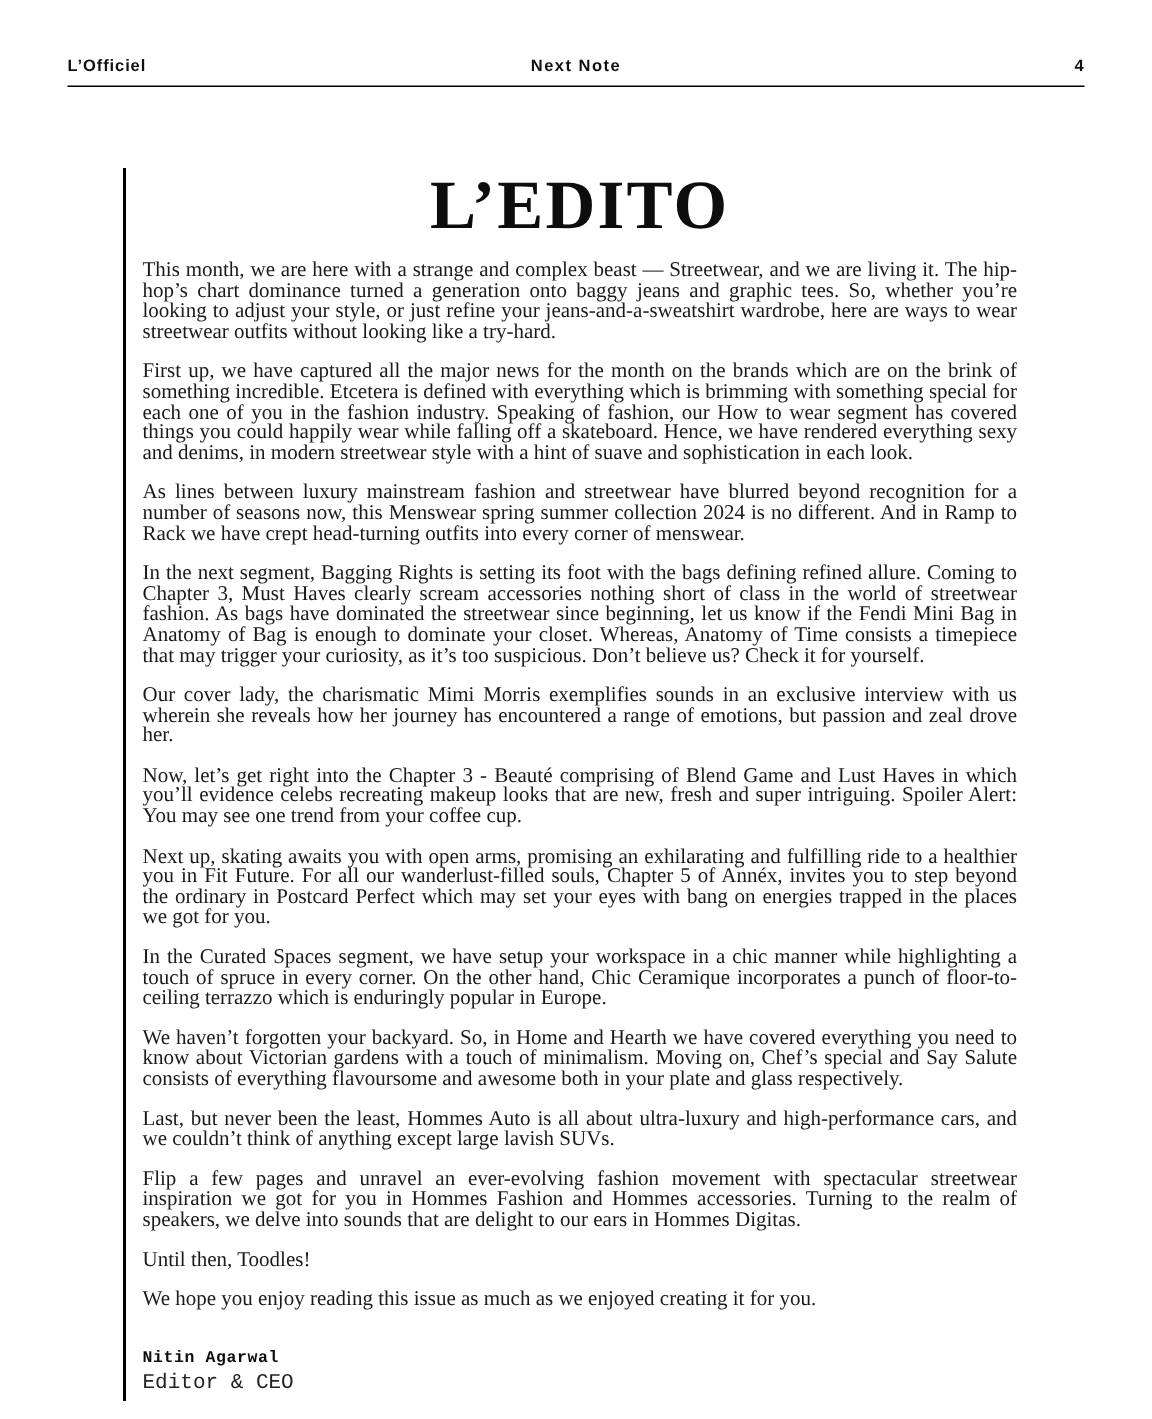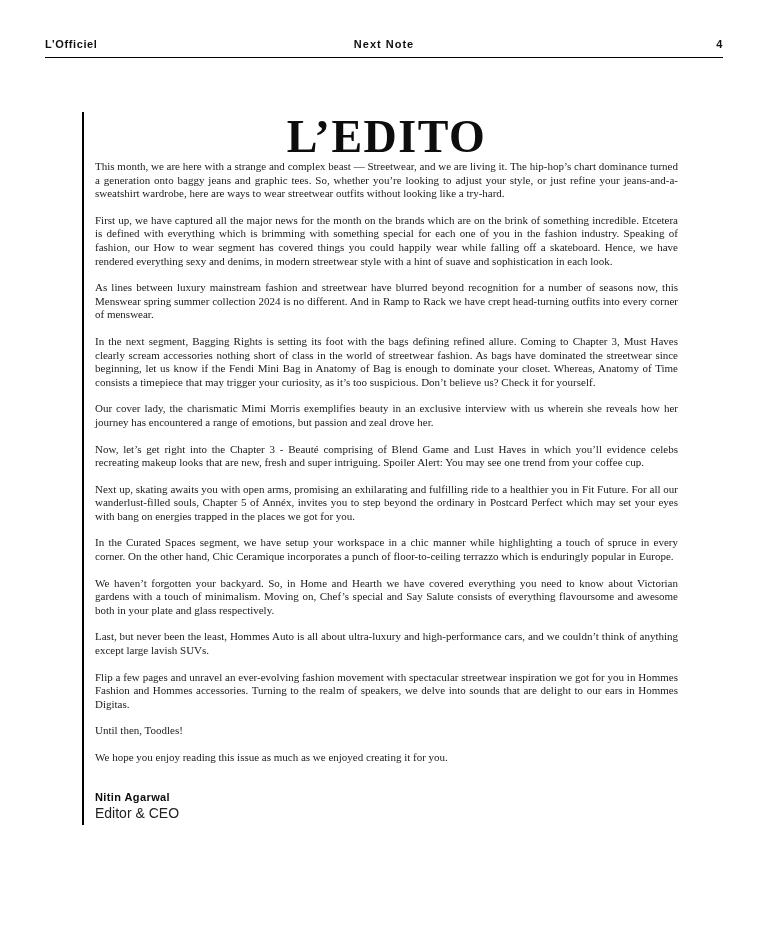--- a/index.html
+++ b/index.html
@@ -52,32 +52,33 @@
     padding-bottom: 4px;
   }
   .article-title {
     font-family: "Liberation Serif", serif;
     font-size: 46px;
     font-weight: bold;
     letter-spacing: 1.5px;
     text-align: center;
     line-height: 1.0;
     margin-top: 2px;
+    margin-bottom: 14px;
     color: #0d0d0d;
   }
   .article-body p {
-    font-size: 11px;
+    font-size: 14px;
     line-height: 13.6px;
     text-align: justify;
     margin-bottom: 13px;
     color: #1a1a1a;
   }
   .signature {
     margin-top: 26px;
-    font-family: Liberation Sans, sans-serif;
+    font-family: Liberation Mono, monospace;
   }
   .signature-name {
     display: block;
     font-size: 11px;
     font-weight: bold;
     letter-spacing: 0.4px;
     color: #0d0d0d;
   }
   .signature-role {
     display: block;
@@ -99,21 +100,21 @@
   <div class="header-rule"></div>
 
   <article class="article">
     <h1 class="article-title">L’EDITO</h1>
 
     <div class="article-body">
       <p>This month, we are here with a strange and complex beast — Streetwear, and we are living it. The hip-hop’s chart dominance turned a generation onto baggy jeans and graphic tees. So, whether you’re looking to adjust your style, or just refine your jeans-and-a-sweatshirt wardrobe, here are ways to wear streetwear outfits without looking like a try-hard.</p>
       <p>First up, we have captured all the major news for the month on the brands which are on the brink of something incredible. Etcetera is defined with everything which is brimming with something special for each one of you in the fashion industry. Speaking of fashion, our How to wear segment has covered things you could happily wear while falling off a skateboard. Hence, we have rendered everything sexy and denims, in modern streetwear style with a hint of suave and sophistication in each look.</p>
       <p>As lines between luxury mainstream fashion and streetwear have blurred beyond recognition for a number of seasons now, this Menswear spring summer collection 2024 is no different. And in Ramp to Rack we have crept head-turning outfits into every corner of menswear.</p>
       <p>In the next segment, Bagging Rights is setting its foot with the bags defining refined allure. Coming to Chapter 3, Must Haves clearly scream accessories nothing short of class in the world of streetwear fashion. As bags have dominated the streetwear since beginning, let us know if the Fendi Mini Bag in Anatomy of Bag is enough to dominate your closet. Whereas, Anatomy of Time consists a timepiece that may trigger your curiosity, as it’s too suspicious. Don’t believe us? Check it for yourself.</p>
-      <p>Our cover lady, the charismatic Mimi Morris exemplifies beauty in an exclusive interview with us wherein she reveals how her journey has encountered a range of emotions, but passion and zeal drove her.</p>
+      <p>Our cover lady, the charismatic Mimi Morris exemplifies sounds in an exclusive interview with us wherein she reveals how her journey has encountered a range of emotions, but passion and zeal drove her.</p>
       <p>Now, let’s get right into the Chapter 3 - Beauté comprising of Blend Game and Lust Haves in which you’ll evidence celebs recreating makeup looks that are new, fresh and super intriguing. Spoiler Alert: You may see one trend from your coffee cup.</p>
       <p>Next up, skating awaits you with open arms, promising an exhilarating and fulfilling ride to a healthier you in Fit Future. For all our wanderlust-filled souls, Chapter 5 of Annéx, invites you to step beyond the ordinary in Postcard Perfect which may set your eyes with bang on energies trapped in the places we got for you.</p>
       <p>In the Curated Spaces segment, we have setup your workspace in a chic manner while highlighting a touch of spruce in every corner. On the other hand, Chic Ceramique incorporates a punch of floor-to-ceiling terrazzo which is enduringly popular in Europe.</p>
       <p>We haven’t forgotten your backyard. So, in Home and Hearth we have covered everything you need to know about Victorian gardens with a touch of minimalism. Moving on, Chef’s special and Say Salute consists of everything flavoursome and awesome both in your plate and glass respectively.</p>
       <p>Last, but never been the least, Hommes Auto is all about ultra-luxury and high-performance cars, and we couldn’t think of anything except large lavish SUVs.</p>
       <p>Flip a few pages and unravel an ever-evolving fashion movement with spectacular streetwear inspiration we got for you in Hommes Fashion and Hommes accessories. Turning to the realm of speakers, we delve into sounds that are delight to our ears in Hommes Digitas.</p>
       <p>Until then, Toodles!</p>
       <p>We hope you enjoy reading this issue as much as we enjoyed creating it for you.</p>
     </div>
 

